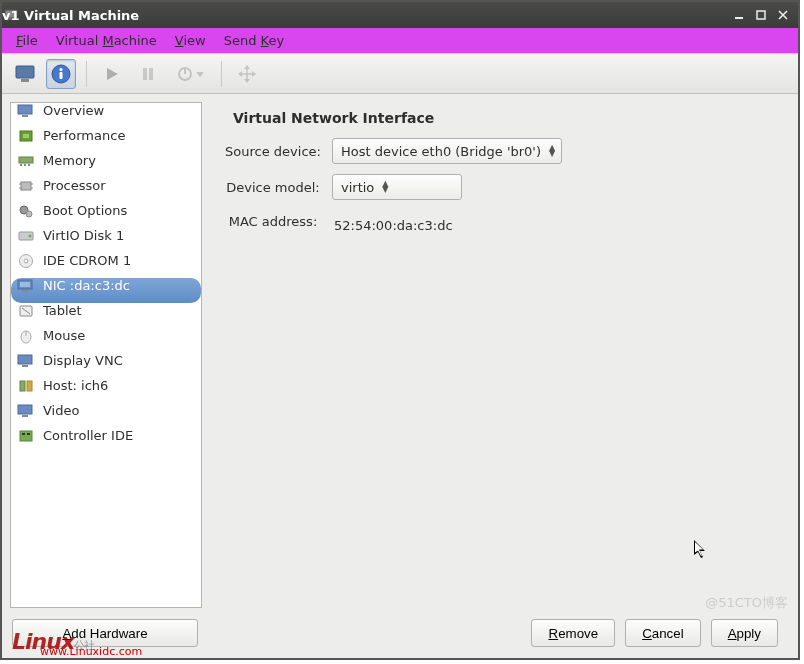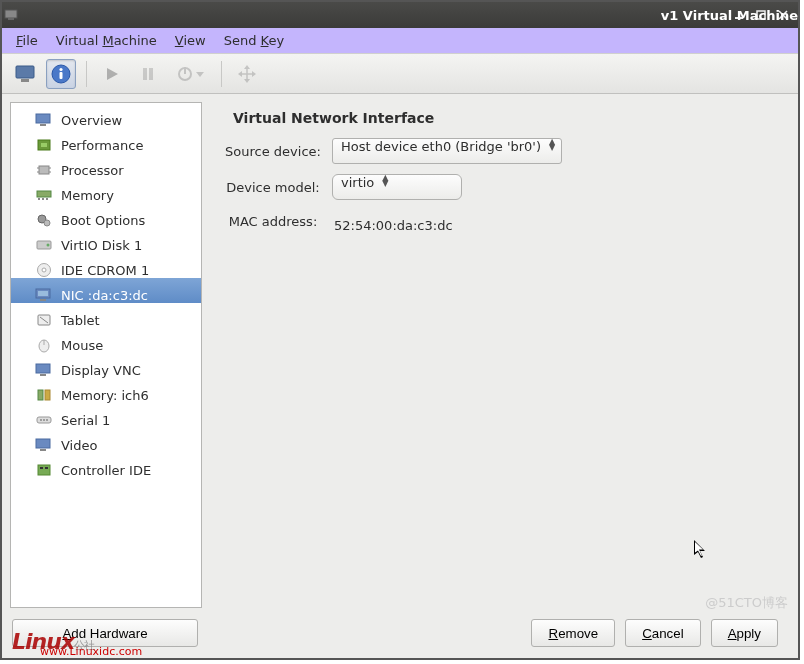--- a/index.html
+++ b/index.html
@@ -1,39 +1,39 @@
 <!DOCTYPE html>
 <html><head>
 <meta charset="utf-8">
 <style>
   * { box-sizing: border-box; margin: 0; padding: 0; }
   html, body { width: 804px; height: 664px; font-family: "DejaVu Sans", "Liberation Sans", sans-serif; font-size: 13px; color: #2e2e2e; background:#fff; }
   .frame { width: 800px; height: 660px; border: 2px solid #555; position: relative; background:#ededeb; }
   .titlebar { height: 26px; background: linear-gradient(#4a4a48,#3b3b39); color:#fff; display:flex; align-items:center; position:relative; }
   .titlebar .spacer-left { width:18px; height:100%; display:flex; align-items:center; justify-content:center; }
-  .title-text { position:absolute; left:0; right:0; text-align:right; font-weight:bold; font-size:13px; pointer-events:none;}
+  .title-text { position:absolute; left:0; right:0; text-align:left; font-weight:bold; font-size:13px; pointer-events:none;}
   .win-controls { margin-left:auto; display:flex; gap:4px; padding-right:6px; }
   .win-btn { width:18px; height:16px; display:flex; align-items:center; justify-content:center; color:#eee; cursor:pointer; }
-  .menubar { height:26px; background:#c4b5fd; display:flex; align-items:center; padding:0 6px; gap:2px; border-bottom:1px solid #d0d0ce; }
+  .menubar { height:26px; background:#d946ef; display:flex; align-items:center; padding:0 6px; gap:2px; border-bottom:1px solid #d0d0ce; }
   .menu-item { padding:3px 8px; cursor:pointer; }
   .menu-item u { text-decoration: underline; }
   .toolbar { height:40px; background:linear-gradient(#f4f4f2,#e4e4e2); border-bottom:1px solid #c0c0be; display:flex; align-items:center; padding:0 8px; gap:6px; }
   .tool-btn { width:30px; height:30px; border:1px solid transparent; border-radius:3px; display:flex; align-items:center; justify-content:center; cursor:pointer; }
   .tool-btn.active { background:linear-gradient(#e4e8ef,#c9d3e4); border:1px solid #8aa0c0; box-shadow:inset 0 1px 2px rgba(0,0,0,.15);}
   .tool-sep { width:1px; height:26px; background:#c8c8c6; margin:0 4px; }
   .content { position:absolute; top:92px; bottom:50px; left:0; right:0; display:flex; background:#ededeb; }
   .sidebar { width:192px; margin:8px 4px 0 8px; background:#fff; border:1px solid #b5b5b3; overflow:auto; }
-  .side-item { display:flex; align-items:flex-end; height:25px; padding:0 24px; gap:8px; cursor:pointer; }
-  .side-item.selected { background:linear-gradient(#7ea5d6,#5f8cc7); color:#fff; }
+  .side-item { display:flex; align-items:flex-start; height:25px; padding:0 6px; gap:8px; cursor:pointer; }
+  .side-item.selected { background:linear-gradient(#7ea5d6,#5f8cc7); color:#fff;border-radius:10px; }
   .side-icon { width:18px; height:16px; display:flex; align-items:center; justify-content:center; flex-shrink:0; }
   .main { flex:1; padding:16px 20px 8px 14px; background:#ededeb; overflow:auto; }
   .section-title { font-weight:bold; font-size:14px; margin-bottom:12px;margin-left:13px; }
   .form-row { display:flex; align-items:center; margin-bottom:10px; }
   .form-label { width:112px; text-align:center; padding-right:6px; }
-  .combo { display:inline-flex; align-items:flex-start; background:linear-gradient(#fdfdfd,#ececea); border:1px solid #b0b0ae; border-radius:3px; height:26px; padding:0 4px 0 8px; cursor:pointer; }
+  .combo { display:inline-flex; align-items:center; background:linear-gradient(#fdfdfd,#ececea); border:1px solid #b0b0ae; border-radius:3px; height:26px; padding:0 4px 0 8px; cursor:pointer; }
   .combo .arrows { display:flex; flex-direction:column; line-height:6px; font-size:8px; margin-left:8px; color:#555; }
   .footer { position:absolute; bottom:0; left:0; right:0; height:50px; display:flex; align-items:center; padding:0 20px 0 8px; background:#ededeb; }
   .btn { height:28px; padding:0 16px; background:linear-gradient(#fdfdfd,#e8e8e6); border:1px solid #b0b0ae; border-radius:3px; cursor:pointer; display:inline-flex; align-items:center; }
   .btn u { text-decoration: underline; }
   .footer-right { margin-left:auto; display:flex; gap:10px; }
   .cursor { position:absolute; right:90px; bottom:98px; pointer-events:none; }
   .watermark1 { position:absolute; left:10px; bottom:4px; font-size:22px; font-style:italic; font-weight:bold; color:#aa0000; opacity:.85; pointer-events:none; letter-spacing:-1px;text-align:right;}
   .watermark1 span{font-size:11px; font-style:normal; font-weight:normal; color:#888;}
   .watermark2 { position:absolute; left:38px; bottom:0; font-size:11px; color:#c00; pointer-events:none;text-align:center;}
   .watermark3 { position:absolute; right:10px; bottom:46px; font-size:13px; color:#ccc; pointer-events:none;}
@@ -142,43 +142,43 @@
           <span class="side-icon">
             <svg width="16" height="14">
               <rect x="2" y="2" width="12" height="10" fill="#6b9a3a" stroke="#4a7a1a"></rect>
               <rect x="5" y="5" width="6" height="4" fill="#9c6"></rect>
             </svg>
           </span>
           <span>Performance</span>
         </div>
         <div class="side-item">
           <span class="side-icon">
+            <svg width="16" height="12">
+              <rect x="1" y="2" width="14" height="6" fill="#8a6" stroke="#584"></rect>
+              <rect x="2" y="9" width="2" height="2" fill="#888"></rect>
+              <rect x="6" y="9" width="2" height="2" fill="#888"></rect>
+              <rect x="10" y="9" width="2" height="2" fill="#888"></rect>
+            </svg>
+          </span>
+          <span>Memory</span>
+        </div>
+        <div class="side-item">
+          <span class="side-icon">
             <svg width="16" height="14">
               <rect x="3" y="3" width="10" height="8" fill="#bbb" stroke="#888"></rect>
               <line x1="1" y1="5" x2="3" y2="5" stroke="#888"></line>
               <line x1="1" y1="9" x2="3" y2="9" stroke="#888"></line>
               <line x1="13" y1="5" x2="15" y2="5" stroke="#888"></line>
               <line x1="13" y1="9" x2="15" y2="9" stroke="#888"></line>
             </svg>
           </span>
           <span>Processor</span>
         </div>
         <div class="side-item">
           <span class="side-icon">
-            <svg width="16" height="12">
-              <rect x="1" y="2" width="14" height="6" fill="#8a6" stroke="#584"></rect>
-              <rect x="2" y="9" width="2" height="2" fill="#888"></rect>
-              <rect x="6" y="9" width="2" height="2" fill="#888"></rect>
-              <rect x="10" y="9" width="2" height="2" fill="#888"></rect>
-            </svg>
-          </span>
-          <span>Memory</span>
-        </div>
-        <div class="side-item">
-          <span class="side-icon">
             <svg width="16" height="14">
               <circle cx="6" cy="6" r="4" fill="#999" stroke="#666"></circle>
               <circle cx="11" cy="10" r="3" fill="#bbb" stroke="#888"></circle>
             </svg>
           </span>
           <span>Boot Options</span>
         </div>
         <div class="side-item">
           <span class="side-icon">
             <svg width="16" height="12">
@@ -234,32 +234,21 @@
           </span>
           <span>Display VNC</span>
         </div>
         <div class="side-item">
           <span class="side-icon">
             <svg width="16" height="14">
               <rect x="2" y="2" width="5" height="10" fill="#8a6" stroke="#584"></rect>
               <rect x="9" y="2" width="5" height="10" fill="#ca4" stroke="#a83"></rect>
             </svg>
           </span>
-          <span>Memory: ich6</span>
-        </div>
-        <div class="side-item">
-          <span class="side-icon">
-            <svg width="16" height="12">
-              <rect x="1" y="3" width="14" height="6" rx="2" fill="#ddd" stroke="#999"></rect>
-              <circle cx="5" cy="6" r="1" fill="#888"></circle>
-              <circle cx="8" cy="6" r="1" fill="#888"></circle>
-              <circle cx="11" cy="6" r="1" fill="#888"></circle>
-            </svg>
-          </span>
-          <span>Serial 1</span>
+          <span>Host: ich6</span>
         </div>
         <div class="side-item">
           <span class="side-icon">
             <svg width="18" height="14">
               <rect x="1" y="1" width="14" height="9" fill="#6a8ac0" stroke="#4a6aa0"></rect>
               <rect x="5" y="11" width="6" height="2" fill="#888"></rect>
             </svg>
           </span>
           <span>Video</span>
         </div>
@@ -278,21 +267,21 @@
       <div class="section-title">Virtual Network Interface</div>
       <div class="form-row">
         <div class="form-label">Source device:</div>
         <div class="combo" style="min-width:230px;">
           <span>Host device eth0 (Bridge 'br0')</span>
           <span class="arrows">▲<br>▼</span>
         </div>
       </div>
       <div class="form-row">
         <div class="form-label">Device model:</div>
-        <div class="combo" style="min-width:130px;border-radius:6px;">
+        <div class="combo" style="min-width:130px;">
           <span>virtio</span>
           <span class="arrows">▲<br>▼</span>
         </div>
       </div>
       <div class="form-row">
         <div class="form-label">MAC address:</div>
         <div style="padding-left:2px;margin-top:8px;">52:54:00:da:c3:dc</div>
       </div>
     </div>
   </div>

